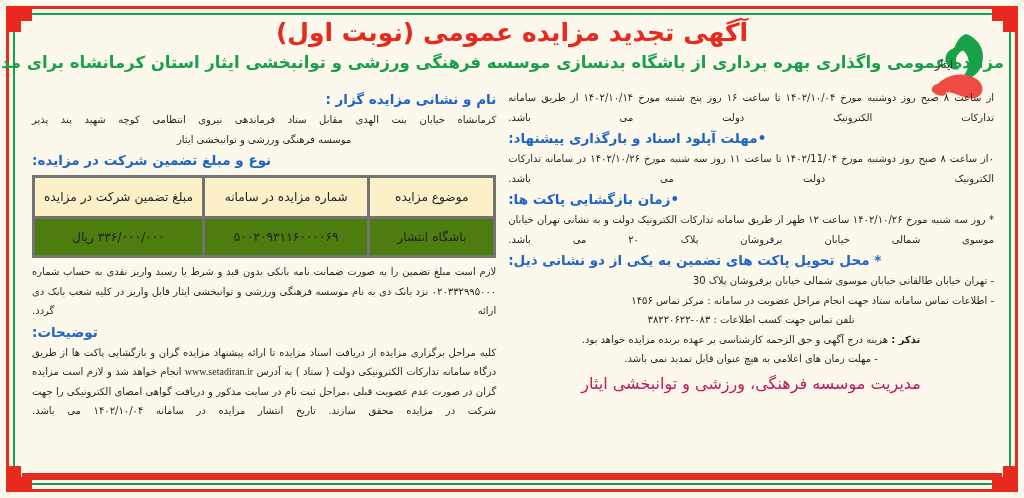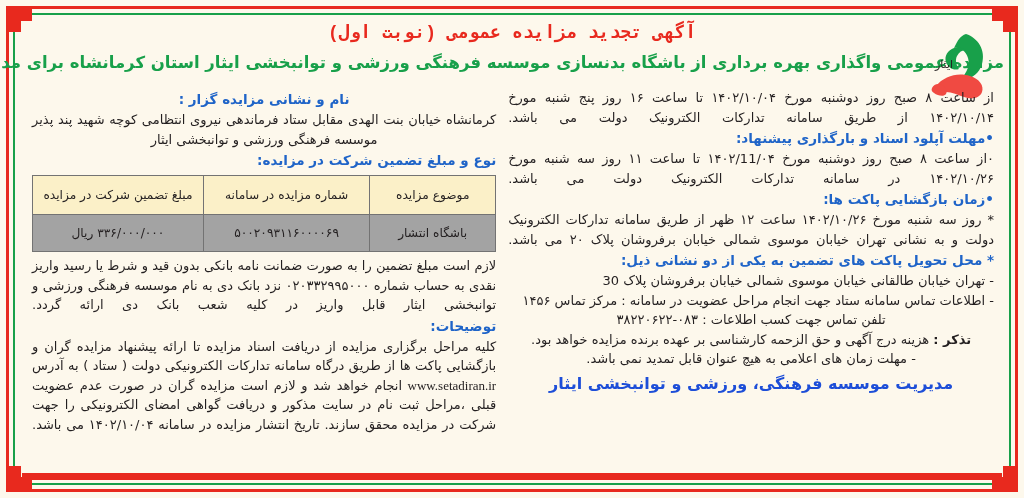--- a/index.html
+++ b/index.html
@@ -61,26 +61,25 @@
   .header {
     position: absolute;
     left: 20px;
     right: 20px;
     top: 16px;
     height: 70px;
     text-align: center;
   }
   .main-title {
     color: #e8291e;
-    font-size: 18px;
+    font-size: 25px;
     font-weight: bold;
     line-height: 34px;
     letter-spacing: -0.5px;
     white-space: nowrap;
-    font-family: Liberation Mono, monospace;
   }
   .sub-title {
     color: #18a04a;
     font-size: 16.5px;
     font-weight: bold;
     line-height: 26px;
     letter-spacing: -0.5px;
     white-space: nowrap;
   }
 
@@ -118,69 +117,69 @@
   .heading {
     color: #1f64c8;
     font-size: 13.5px;
     font-weight: bold;
     line-height: 20px;
     text-align: left;
     letter-spacing: -0.4px;
     margin: 1px 0 1px 0;
     white-space: nowrap;
   }
-  .heading.rtl-right { text-align: center; }
-  .heading.left-col  { text-align: right; }
+  .heading.rtl-right { text-align: right; }
+  .heading.left-col  { text-align: left; }
 
   .para {
     color: #231f20;
-    font-size: 13px;
+    font-size: 10px;
     line-height: 19.5px;
     text-align: justify;
     text-align-last: justify;
     letter-spacing: -0.2px;
     margin: 0;
   }
   .para.last { text-align-last: right; }
   .para.center-last { text-align-last: center; }
 
   
   table.bid-table {
     width: 100%;
     border-collapse: collapse;
     margin: 5px 0 4px 0;
     table-layout: fixed;
   }
   table.bid-table th,
   table.bid-table td {
-    border: 1px solid #737373;
+    border: 3px solid #737373;
     text-align: center;
     font-size: 12.2px;
     padding: 6px 2px;
     letter-spacing: -0.3px;
     color: #231f20;
   }
   table.bid-table th {
     background: #fbf0c8;
     font-weight: normal;
     height: 26px;
   }
   table.bid-table td {
-    background: #a3a3a3;
+    background: #4d7c0f;
     height: 24px;
   }
   .col-subject { width: 27%; }
   .col-number  { width: 36%; }
   .col-amount  { width: 37%; }
 
   
   .signature {
-    color: #1d4ed8;
+    color: #be185d;
     font-size: 16px;
-    font-weight: bold;
+    font-weight: normal;
     text-align: center;
     letter-spacing: -0.5px;
     margin-top: 5px;
     white-space: nowrap;
   }
   .note-label { font-weight: bold; }
   .url { font-family: "Liberation Serif", serif; letter-spacing: 0; }
 
   .bottom-line {
     position: absolute;

